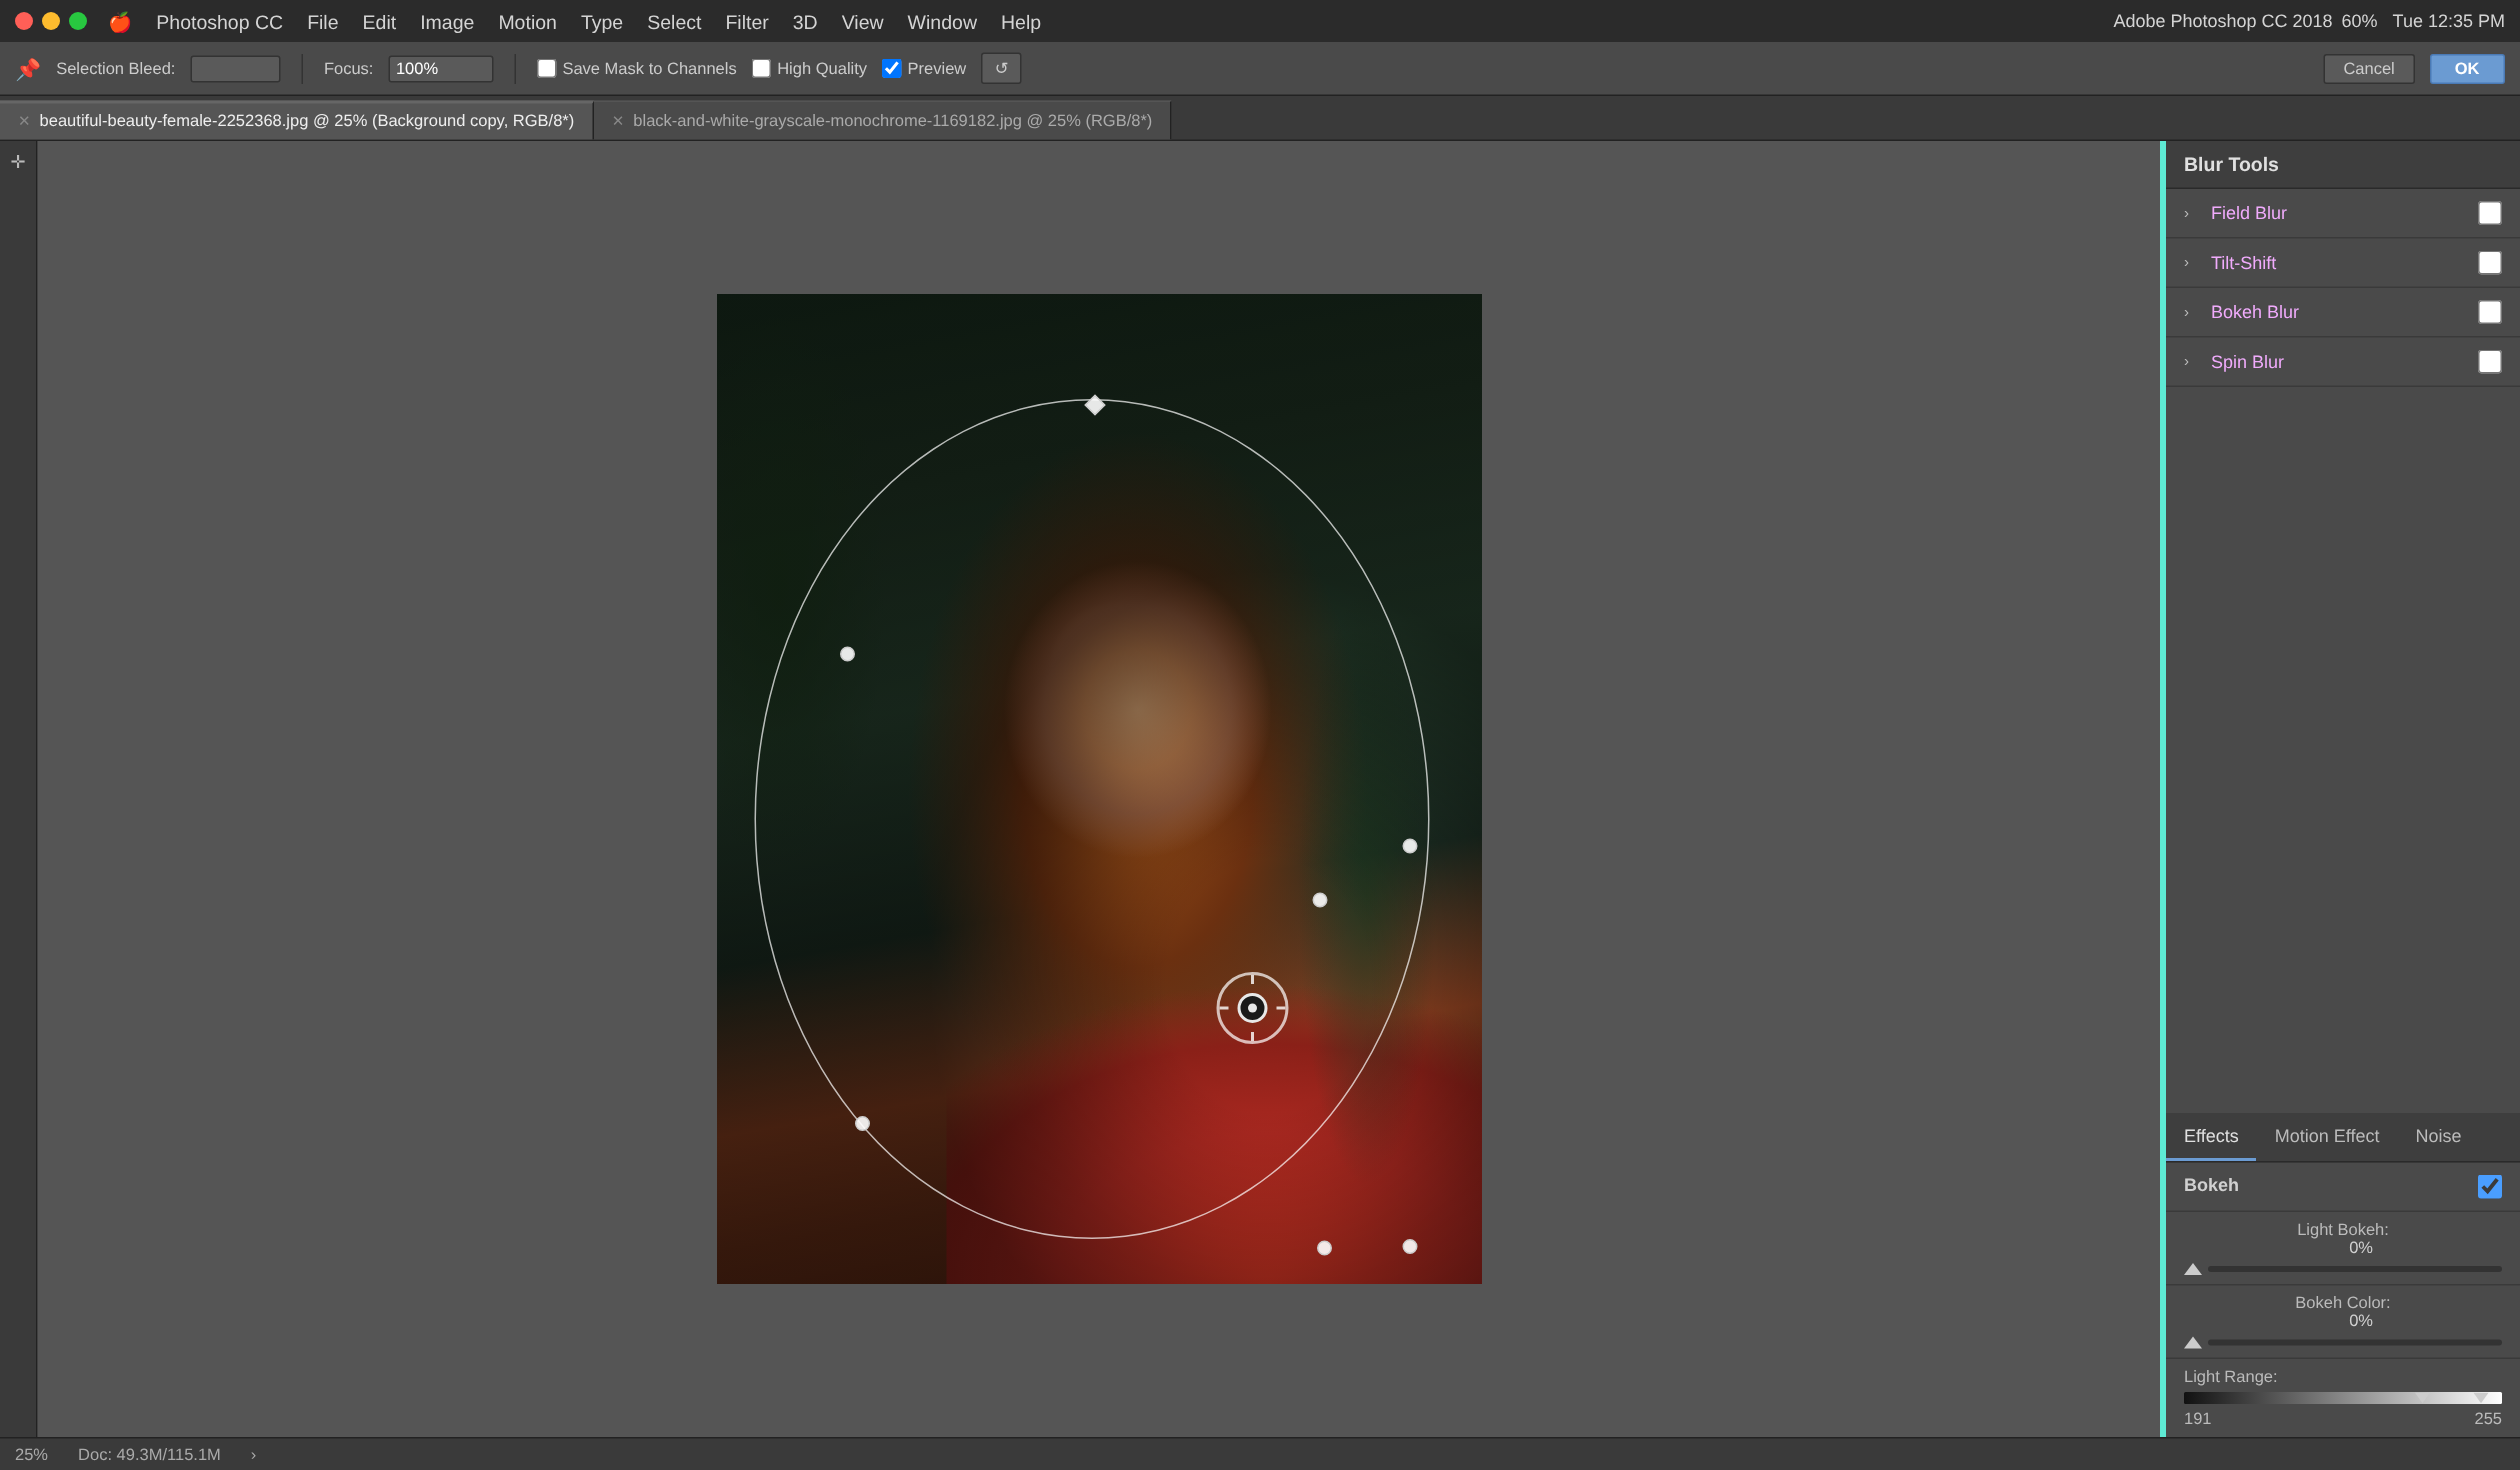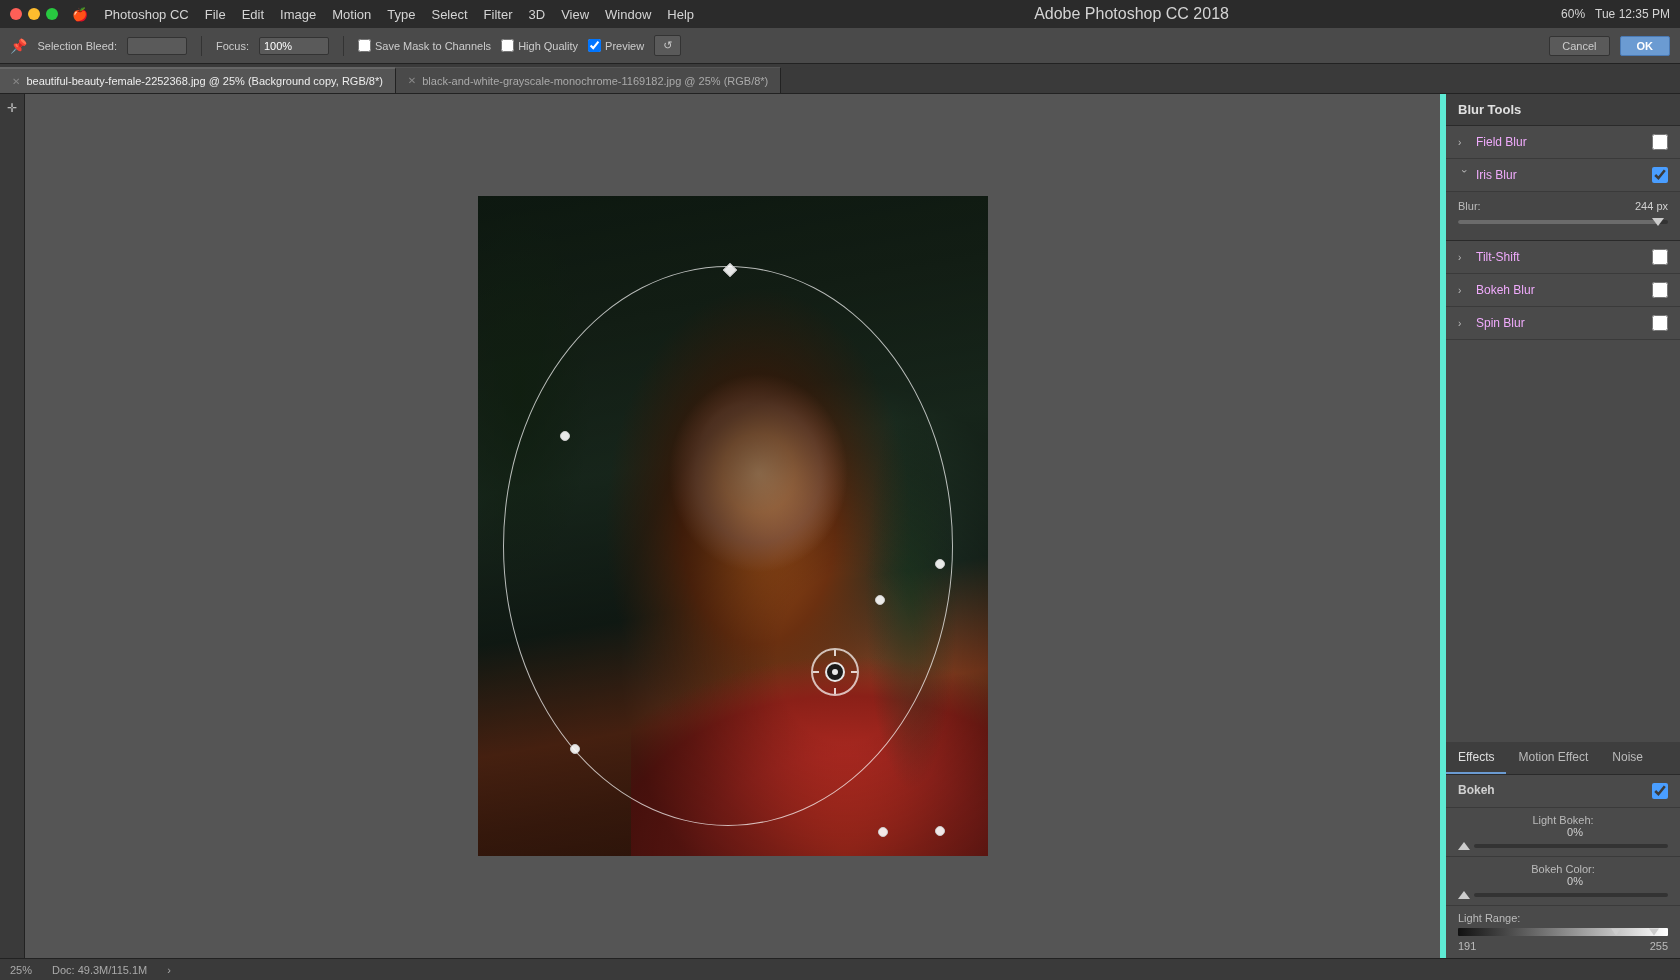--- a/index.html
+++ b/index.html
@@ -28,22 +28,22 @@
     .mac-btn {
       width: 12px; height: 12px;
       border-radius: 50%;
       cursor: pointer;
     }
     .mac-close { background: #ff5f57; }
     .mac-minimize { background: #febc2e; }
     .mac-maximize { background: #28c840; }
     .mac-title {
       flex: 1;
-      text-align: center;
-      font-size: 16px;
+      text-align: right;
+      font-size: 12px;
       color: #d4d4d4;
     }
     .mac-menubar {
       display: flex;
       align-items: center;
       gap: 16px;
       padding: 0 8px;
     }
     .mac-menubar span {
       font-size: 13px;
@@ -252,21 +252,21 @@
       gap: 20px;
       font-size: 11px;
       color: #aaa;
       flex-shrink: 0;
     }
 
     
     .right-panel {
       width: 240px;
       background: #4a4a4a;
-      border-left: 6px solid #5eead4;
+      border-left: 4px solid #5eead4;
       flex-shrink: 0;
       display: flex;
       flex-direction: column;
       overflow-y: auto;
     }
 
     .panel-header {
       padding: 8px 12px;
       font-size: 13px;
       font-weight: 600;
@@ -621,41 +621,20 @@
   <div class="right-panel">
 
     <div class="panel-header">Blur Tools</div>
 
     <div class="blur-tool-item">
       <span class="expand-arrow">›</span>
       <span class="blur-tool-label">Field Blur</span>
       <input type="checkbox" class="blur-checkbox" style="">
     </div>
 
-    <div class="iris-blur-section">
-      <div class="blur-tool-item">
-        <span class="expand-arrow" style="transform:rotate(90deg); display:inline-block;">›</span>
-        <span class="blur-tool-label">Iris Blur</span>
-        <input type="checkbox" class="blur-checkbox" checked="" style="">
-      </div>
-
-      <div class="iris-expanded">
-        <div class="blur-control-row">
-          <span class="blur-control-label">Blur:</span>
-          <span class="blur-control-value">244 px</span>
-        </div>
-
-        <div style="display:flex; align-items:center; padding: 0 0 4px 0;">
-          <div class="slider-track" style="flex:1; margin:0;">
-            <div class="slider-fill" style="width:95%;"></div>
-            <div class="slider-thumb" style="left:95%;"></div>
-          </div>
-        </div>
-      </div>
-    </div>
 
     <div class="blur-tool-item">
       <span class="expand-arrow">›</span>
       <span class="blur-tool-label">Tilt-Shift</span>
       <input type="checkbox" class="blur-checkbox" style="">
     </div>
 
     <div class="blur-tool-item">
       <span class="expand-arrow">›</span>
       <span class="blur-tool-label">Bokeh Blur</span>

